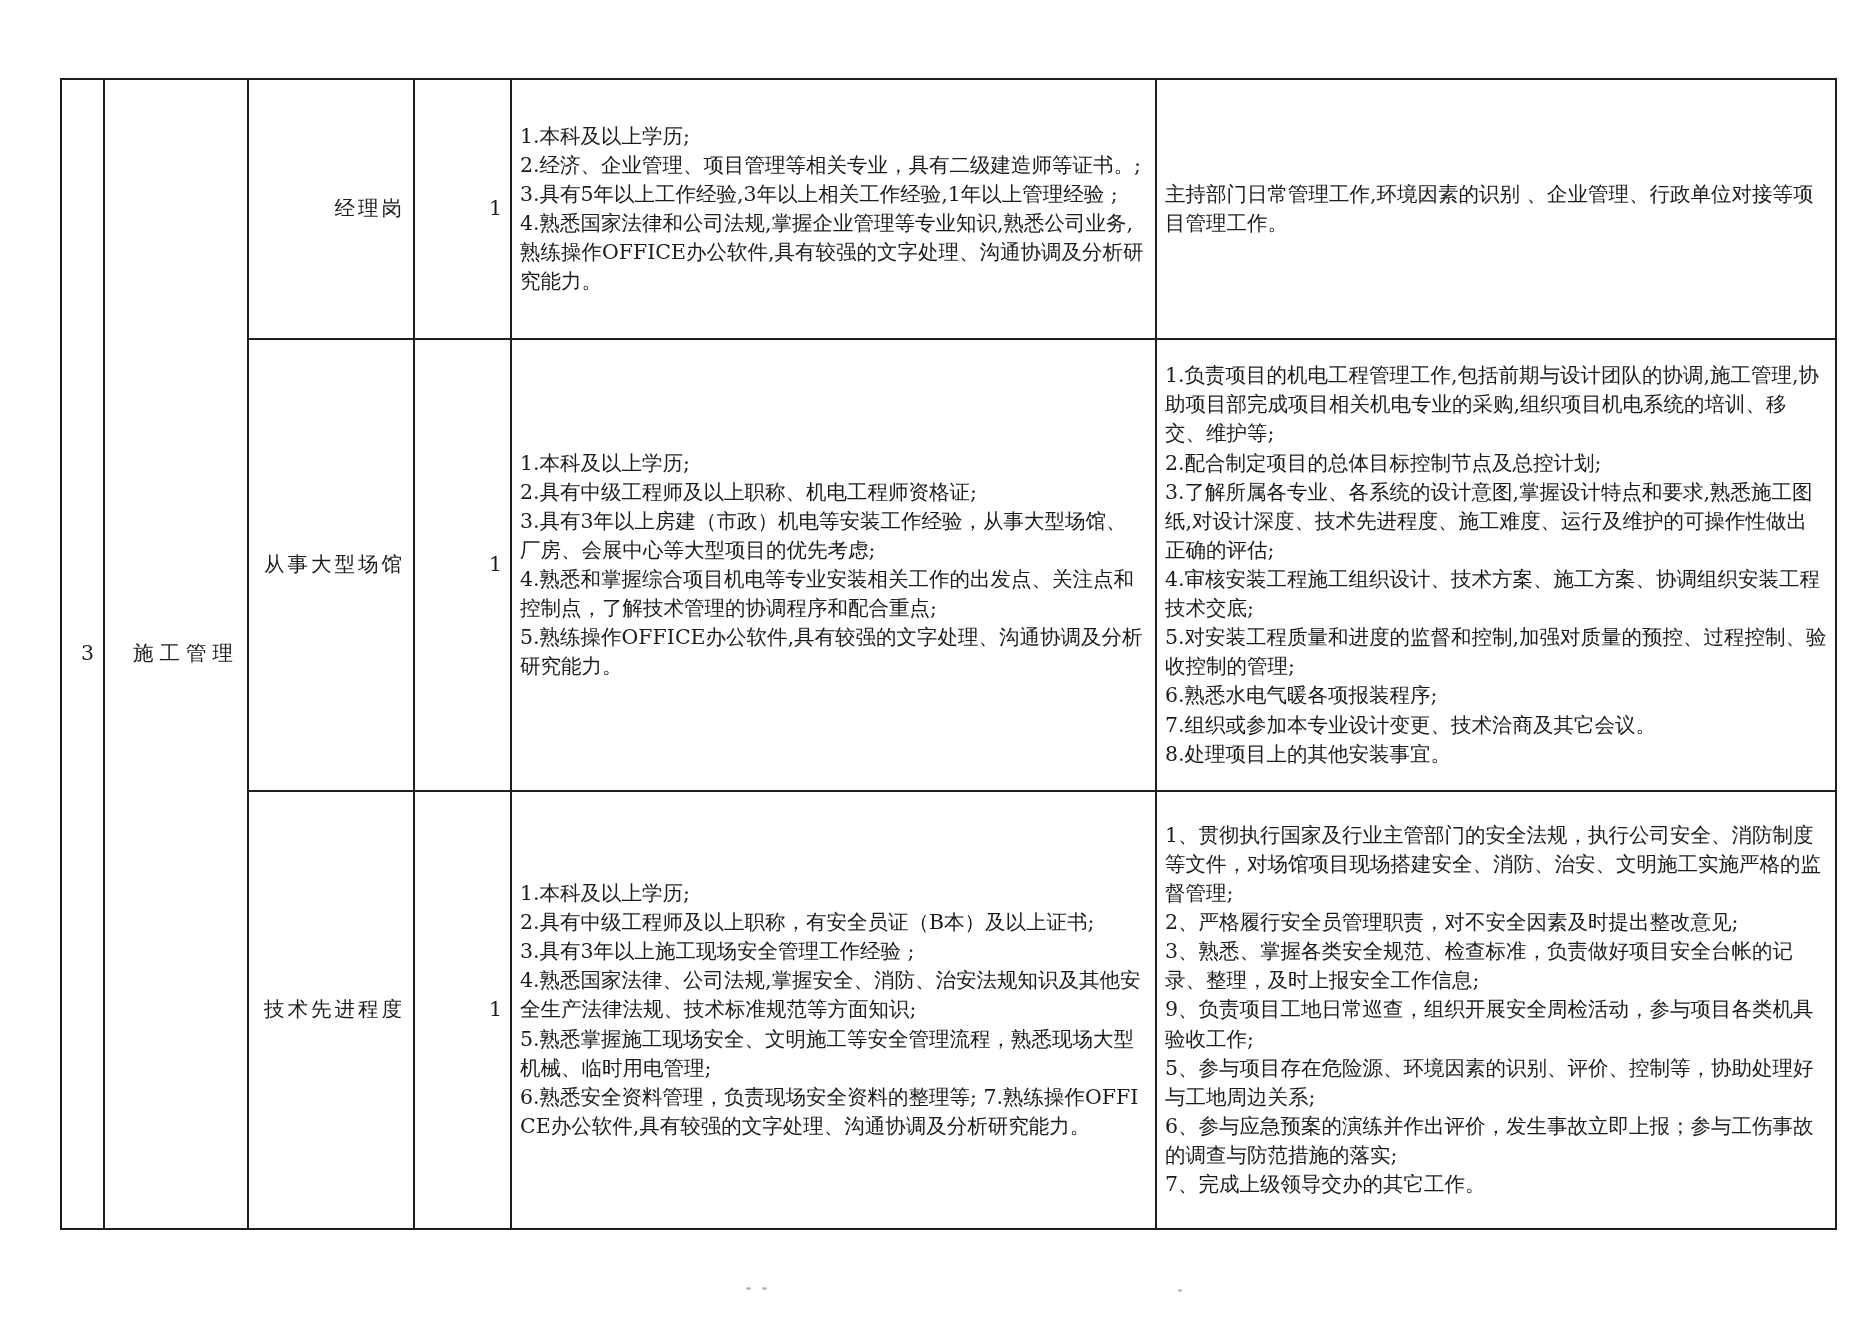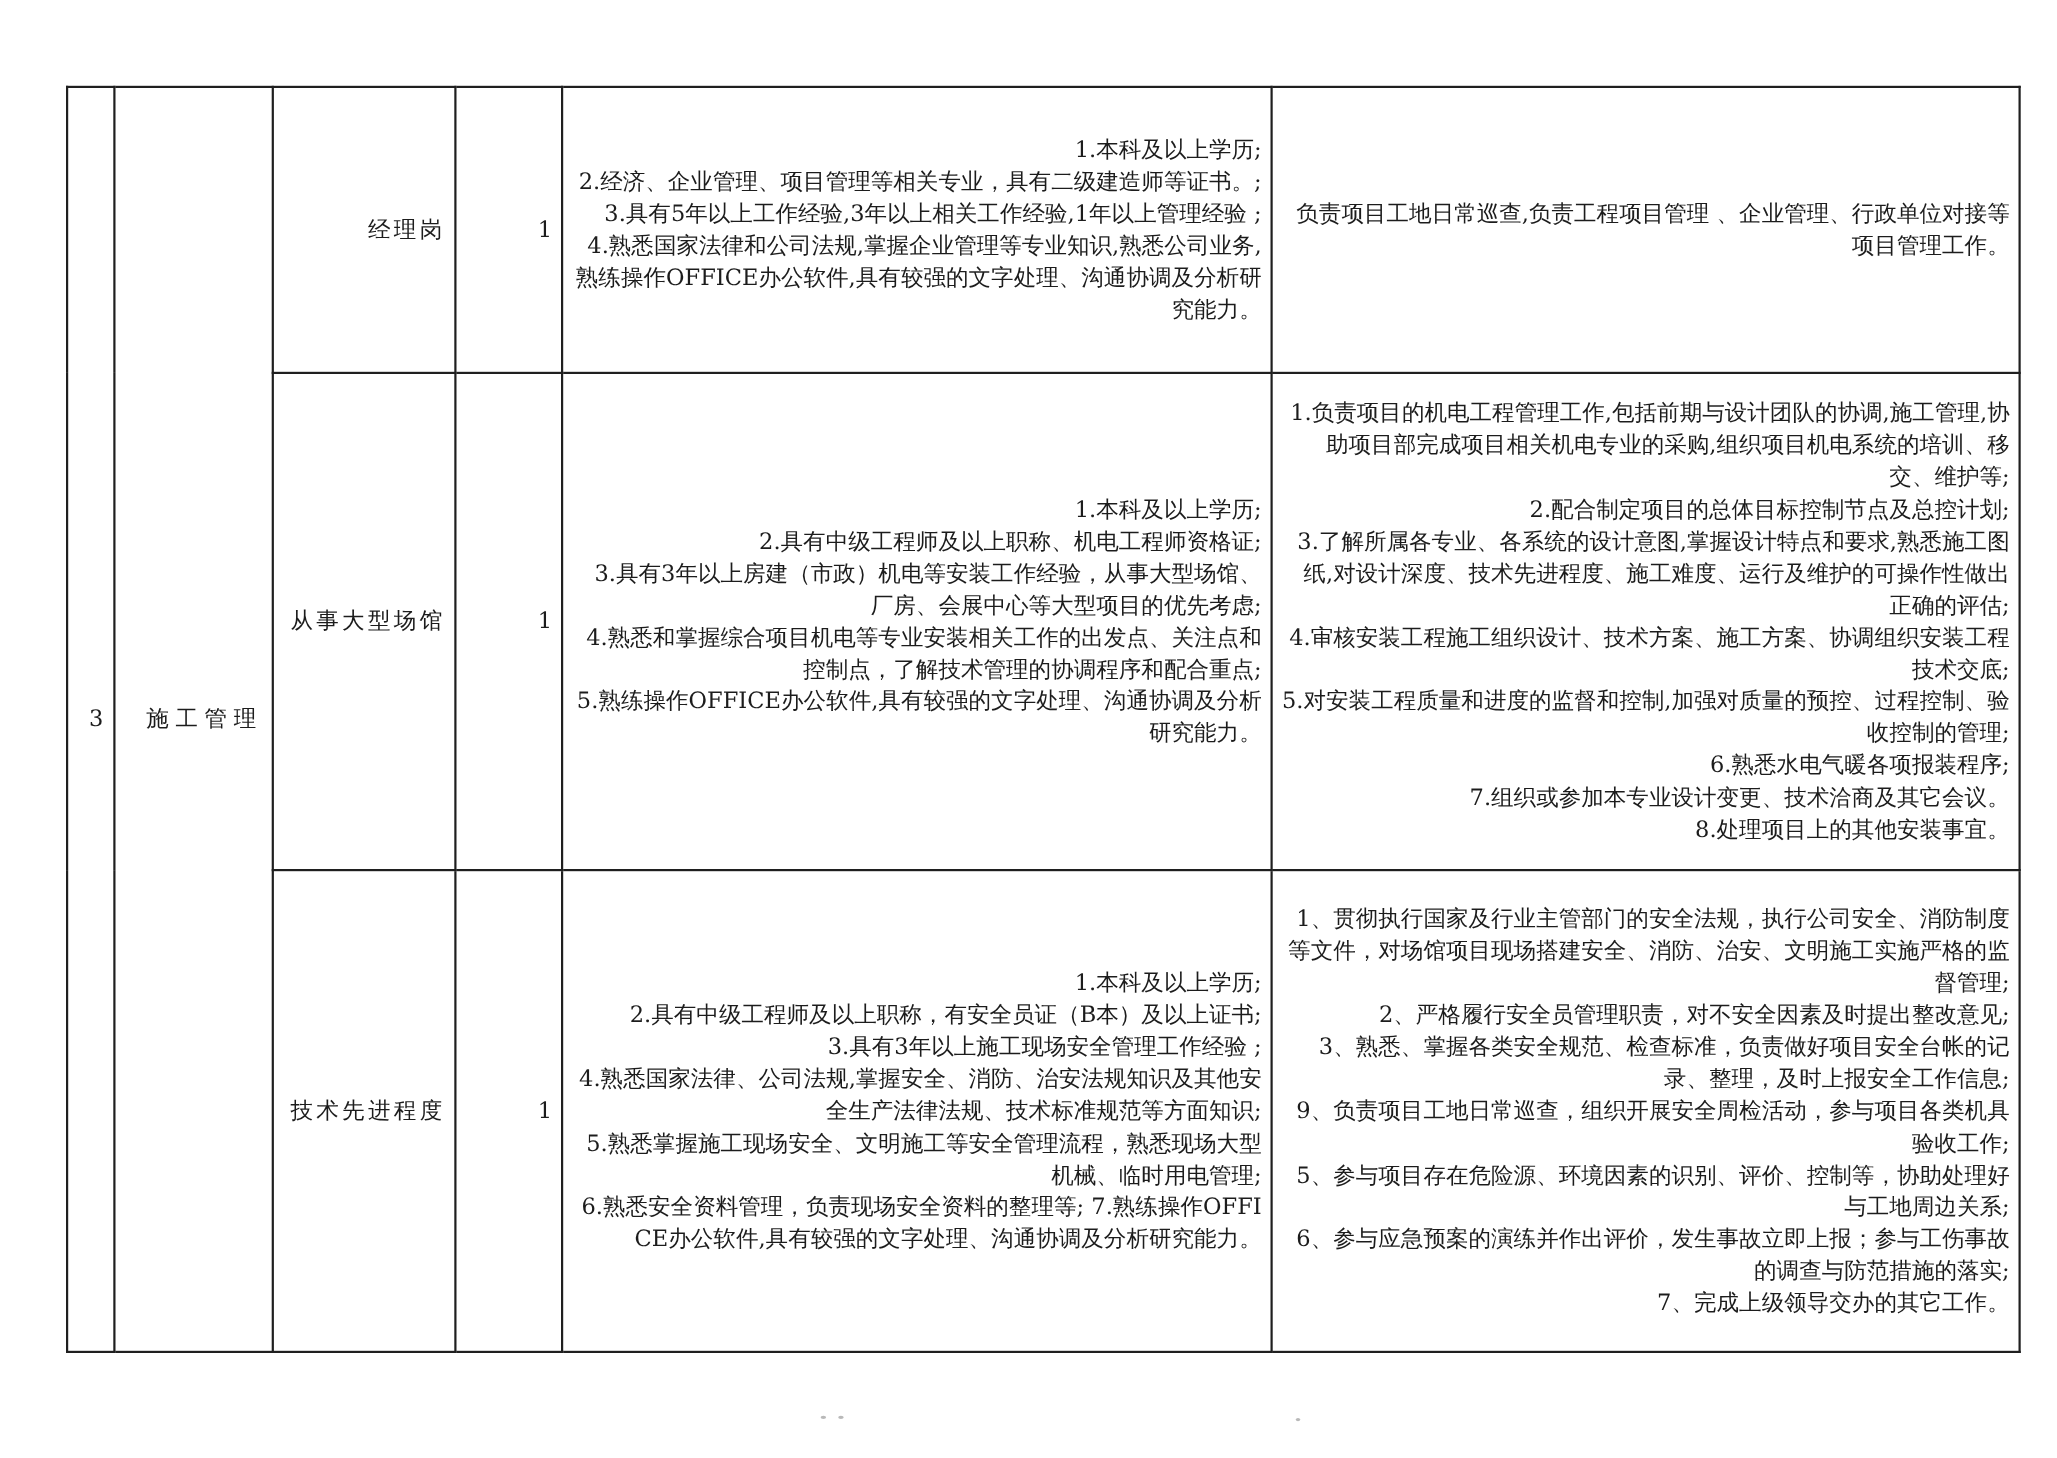--- a/index.html
+++ b/index.html
@@ -36,21 +36,21 @@
     border: 2.2px solid #1f1f1f;
     vertical-align: middle;
     padding: 4px 8px;
     overflow: hidden;
   }
   td.center {
     text-align: right;
     padding: 2px;
   }
   td.textcell {
-    text-align: right;
+    text-align: left;
     white-space: pre-wrap;
     word-break: break-all;
   }
   td.req { padding: 4px 6px 4px 10px; }
   td.duty { padding: 4px 6px 4px 12px; }
   .num { letter-spacing: 1px; }
   .dept { letter-spacing: 6px; }
   .pos  { letter-spacing: 3px; }
   
   .speck {
@@ -76,21 +76,21 @@
     <tbody>
       <tr style="height:260px">
         <td class="center num" rowspan="3">3</td>
         <td class="center dept" rowspan="3">施工管理</td>
         <td class="center pos">经理岗</td>
         <td class="center">1</td>
         <td class="textcell req">1.本科及以上学历;
 2.经济、企业管理、项目管理等相关专业，具有二级建造师等证书。;
 3.具有5年以上工作经验,3年以上相关工作经验,1年以上管理经验 ;
 4.熟悉国家法律和公司法规,掌握企业管理等专业知识,熟悉公司业务,熟练操作OFFICE办公软件,具有较强的文字处理、沟通协调及分析研究能力。</td>
-        <td class="textcell duty">负责项目工地日常巡查,负责工程项目管理 、企业管理、行政单位对接等项目管理工作。</td>
+        <td class="textcell duty">主持部门日常管理工作,环境因素的识别 、企业管理、行政单位对接等项目管理工作。</td>
       </tr>
       <tr style="height:452px">
         <td class="center pos">从事大型场馆</td>
         <td class="center">1</td>
         <td class="textcell req">1.本科及以上学历;
 2.具有中级工程师及以上职称、机电工程师资格证;
 3.具有3年以上房建（市政）机电等安装工作经验，从事大型场馆、厂房、会展中心等大型项目的优先考虑;
 4.熟悉和掌握综合项目机电等专业安装相关工作的出发点、关注点和控制点，了解技术管理的协调程序和配合重点;
 5.熟练操作OFFICE办公软件,具有较强的文字处理、沟通协调及分析研究能力。</td>
         <td class="textcell duty">1.负责项目的机电工程管理工作,包括前期与设计团队的协调,施工管理,协助项目部完成项目相关机电专业的采购,组织项目机电系统的培训、移交、维护等;

